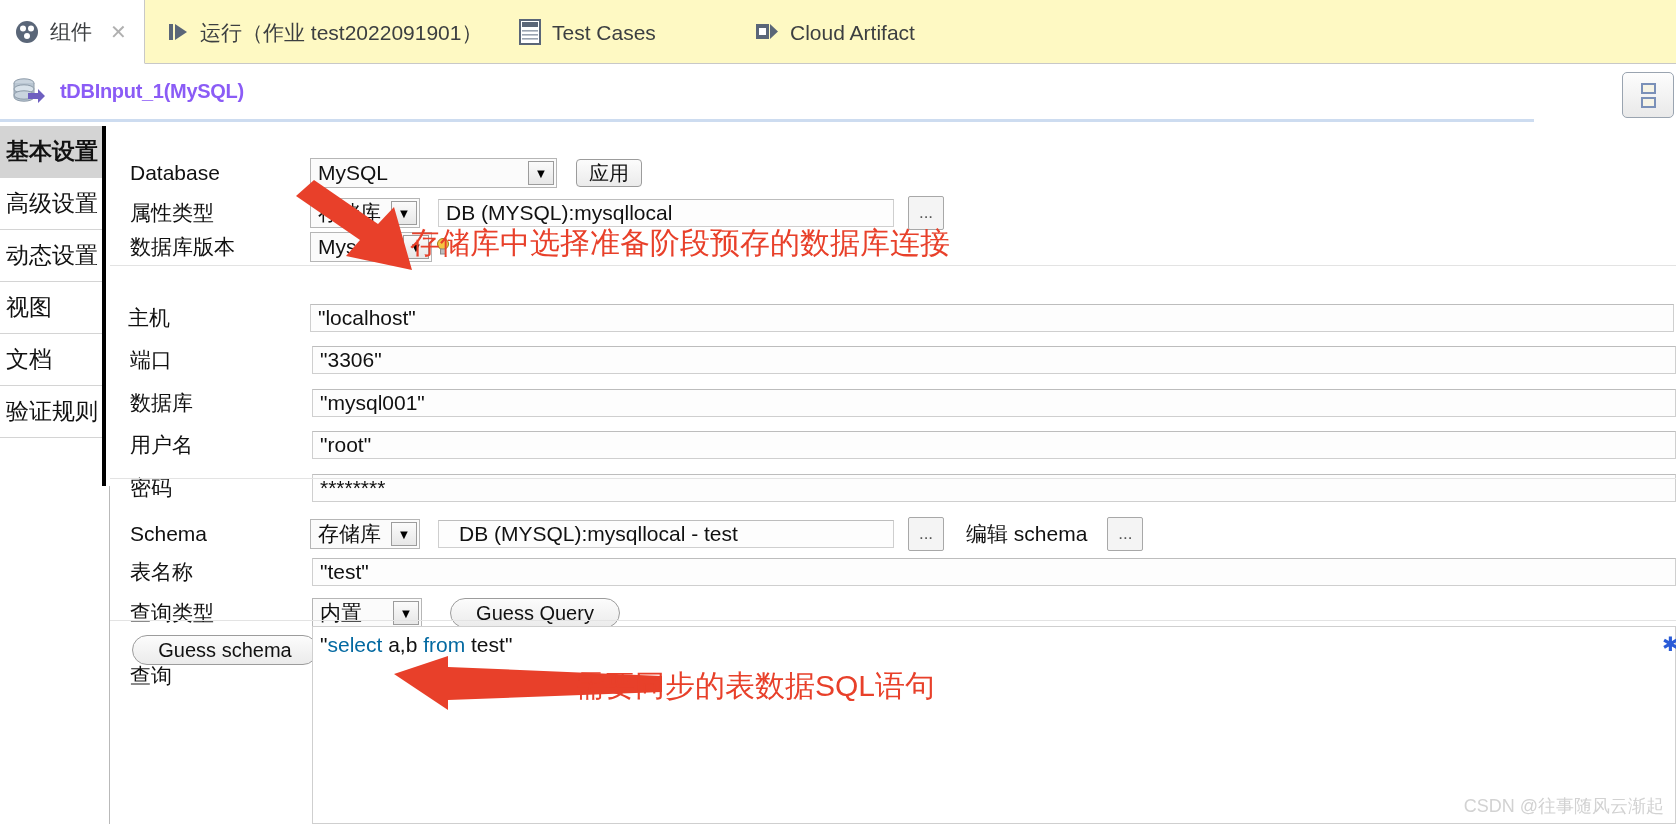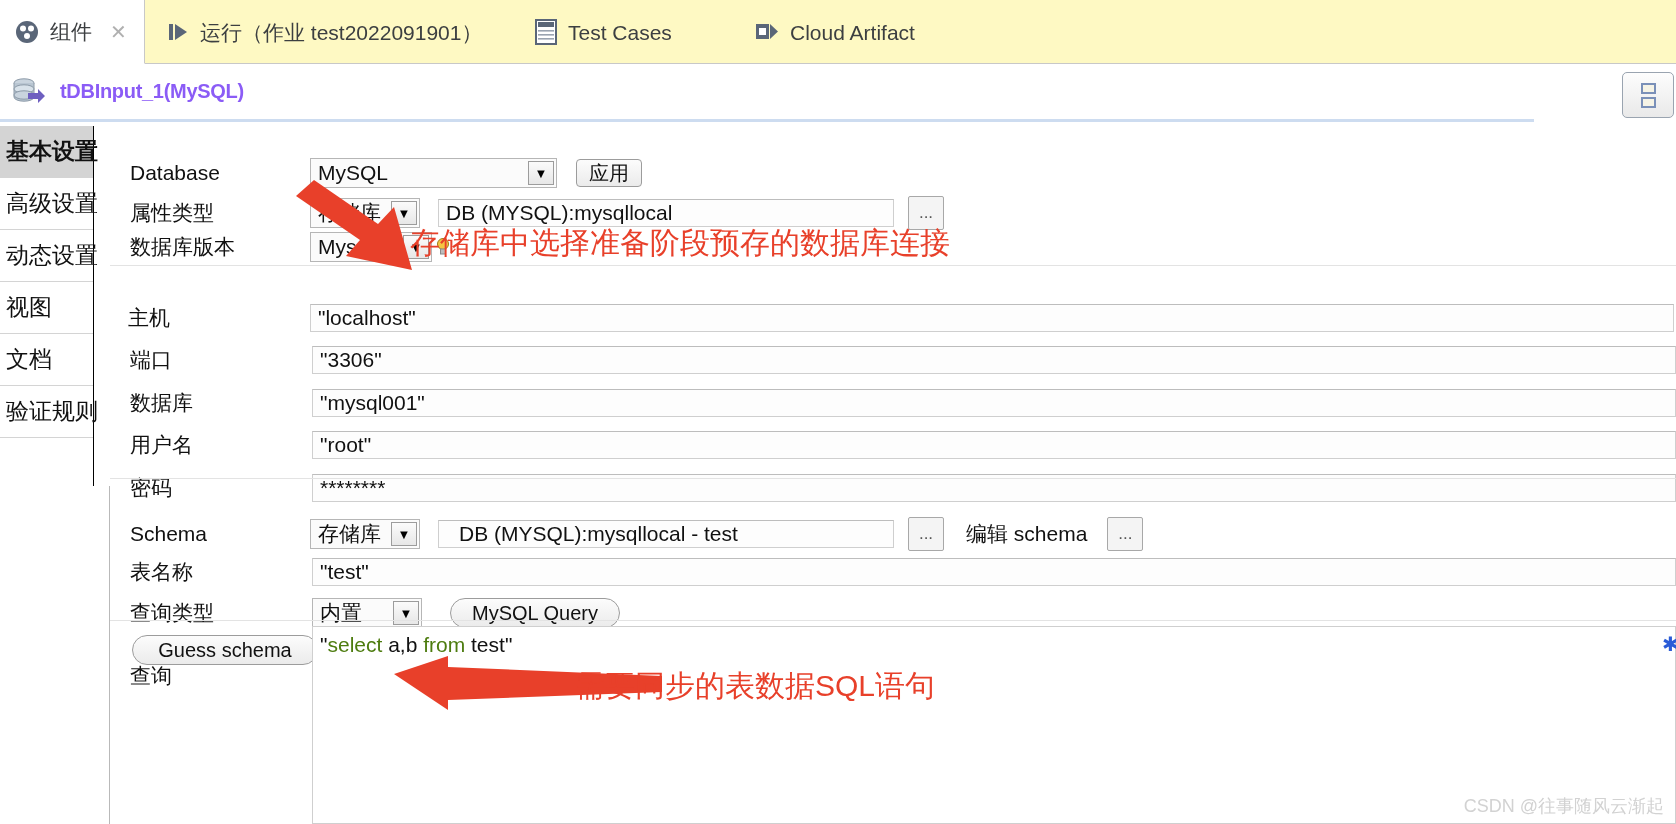--- a/index.html
+++ b/index.html
@@ -85,22 +85,22 @@
   
   .body {
     position: absolute; left: 0; top: 126px;
     width: 1676px; height: 698px;
     background: #ffffff;
   }
 
   
   .sidebar {
     position: absolute; left: 0; top: 0;
-    width: 94px; height: 360px;
-    border-right: 1px solid #000000;
+    width: 106px; height: 360px;
+    border-right: 4px solid #000000;
     background: #ffffff;
   }
   .side-item {
     height: 52px;
     display: flex; align-items: center;
     padding-left: 6px;
     font-size: 23px; color: #111;
     border-bottom: 1px solid #d4d4d4;
     background: #ffffff;
     white-space: nowrap;
@@ -182,21 +182,21 @@
 
   .sqlbox {
     position: absolute;
     border: 1px solid #cfcfcf;
     background: #ffffff;
     font-size: 21px;
     padding: 6px 0 0 7px;
     color: #111;
     overflow: hidden;
   }
-  .kw { color: #4d7c0f; }
+  .kw { color: #0369a1; }
   .star { color: #2a5bd7; font-size: 20px; }
 
   
   .anno {
     position: absolute;
     color: #e8402a;
     font-size: 30px;
     white-space: nowrap;
   }
   .arrow-svg { position: absolute; }
@@ -234,21 +234,21 @@
     <div class="tab" style="left:150px;">
       <span class="ic-run">
         <svg width="26" height="26" viewBox="0 0 26 26">
           <rect x="5" y="5" width="4" height="16" fill="#5a6678"></rect>
           <polygon points="11,5 23,13 11,21" fill="#5a6678"></polygon>
         </svg>
       </span>
       <span class="tab-label">运行（作业 test2022091901）</span>
     </div>
 
-    <div class="tab" style="left:520px;">
+    <div class="tab" style="left:504px;">
       <span class="ic-testcases">
         <svg width="24" height="28" viewBox="0 0 24 28">
           <rect x="2" y="2" width="20" height="24" fill="#fff" stroke="#5a6678" stroke-width="2"></rect>
           <rect x="4" y="4" width="16" height="5" fill="#5a6678"></rect>
           <rect x="4" y="12" width="16" height="1.6" fill="#9aa3b0"></rect>
           <rect x="4" y="16" width="16" height="1.6" fill="#9aa3b0"></rect>
           <rect x="4" y="20" width="16" height="1.6" fill="#9aa3b0"></rect>
         </svg>
       </span>
       <span class="tab-label">Test Cases</span>
@@ -411,21 +411,21 @@
         </span>
       </div>
 
       <div class="row" style="left:20px; top:444px;">
         <span class="lbl" style="width:182px;">查询类型</span>
         <span class="combo" style="width:110px;">
           <span>内置</span>
           <span class="arrowbox">▼</span>
         </span>
         <span class="btn pill" style="margin-left:28px; width:170px;">
-          <span>MySQL Query</span>
+          <span>Guess Query</span>
         </span>
       </div>
 
       <div class="row" style="left:22px; top:481px;">
         <span class="btn pill" style="width:186px;">
           <span>Guess schema</span>
         </span>
       </div>
 
       <div class="row" style="left:20px; top:508px;">

